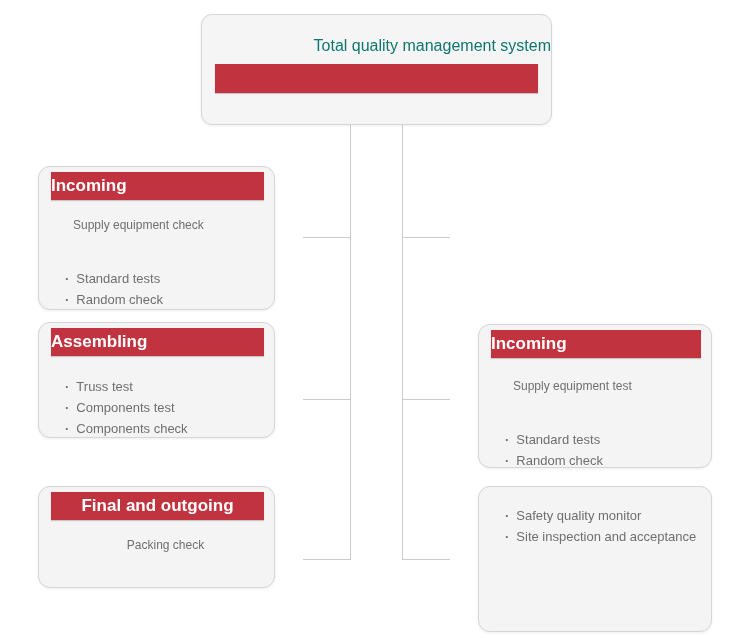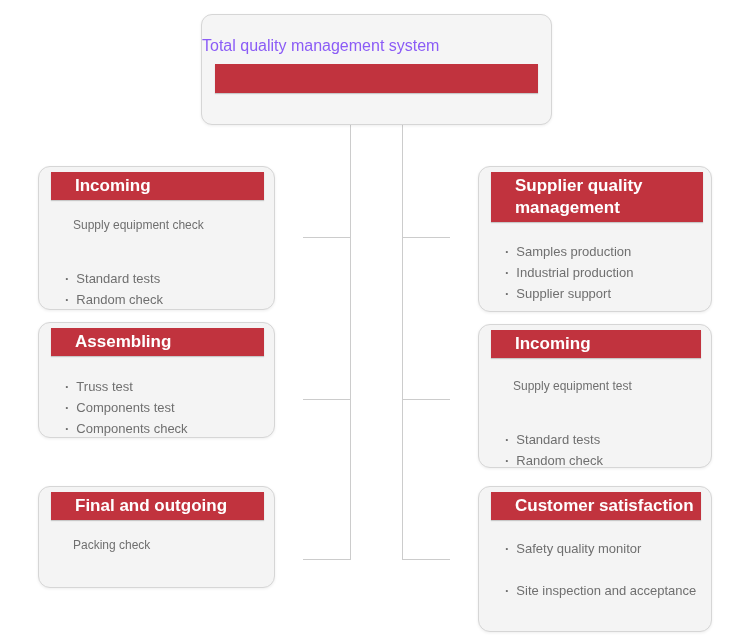--- a/index.html
+++ b/index.html
@@ -17,23 +17,23 @@
     position: absolute; left: 201px; top: 14px;
     width: 351px; height: 111px;
     background: #f5f5f5;
     border: 1px solid #d6d6d6;
     border-radius: 11px;
     box-shadow: 0 1px 3px rgba(0,0,0,0.07);
     box-sizing: border-box;
   }
   .root-title {
     margin-top: 22px;
-    text-align: left;
+    text-align: right;
     font-size: 16px;
-    color: #8b5cf6;
+    color: #0f766e;
   }
   .root-red-bar {
     position: absolute; left: 13px; top: 49px;
     width: 323px; height: 29px;
     background: #c1333e;
     box-shadow: 0 1px 1px rgba(0,0,0,0.18);
   }
 
   
   .vline {
@@ -57,32 +57,31 @@
     background: #f4f4f4;
     border: 1px solid #d6d6d6;
     border-radius: 12px;
     box-shadow: 0 1px 3px rgba(0,0,0,0.07);
     box-sizing: border-box;
   }
   .col-left  { left: 38px;  width: 237px; }
   .col-right { left: 478px; width: 234px; }
   .n-l1 { top: 166px; height: 144px; }
   .n-l2 { top: 322px; height: 116px; }
-  .n-l3 { top: 486px; height: 102px; }
+  .n-l3 { top: 486px; height: 102px; text-align: center; }
   .n-r1 { top: 166px; height: 146px; }
   .n-r2 { top: 324px; height: 144px; }
   .n-r3 { top: 486px; height: 146px; }
 
   .bar {
     margin: 5px 10px 0 12px;
     background: #c1333e;
     color: #ffffff;
     font-size: 17px;
     font-weight: bold;
-    padding-left: 24px;
     box-shadow: 0 1px 1px rgba(0,0,0,0.18);
     box-sizing: border-box;
   }
   .bar.one  { height: 28px; line-height: 28px; }
   .bar.two  { height: 50px; line-height: 22px; padding-top: 3px; width: 212px; }
 
   .intro {
     margin: 15px 16px 0 34px;
     font-size: 12px;
     line-height: 21px;
@@ -98,21 +97,21 @@
   }
   .bullets li::before { content: "·"; font-weight: bold; margin-right: 7px; }
 
   
   .n-l1 .bullets { margin-top: 32px; }
   .n-l2 .bullets { margin-top: 20px; }
   .n-r1 .bullets { margin-top: 19px; }
   .n-r2 .intro   { margin-top: 18px; }
   .n-r2 .bullets { margin-top: 32px; }
   .n-r3 .bullets { margin-top: 18px; }
-  .n-r3 .bullets li.spaced { margin-top: 21px; }
+  .n-r3 .bullets li.spaced { }
 </style>
 </head>
 <body>
 
 <div class="canvas">
 
   <div class="vline left"></div>
   <div class="vline right"></div>
   <div class="stub l row1"></div>
   <div class="stub l row2"></div>
@@ -142,39 +141,30 @@
       <li>Components test</li>
       <li>Components check</li>
     </ul>
   </div>
 
   <div class="node col-left n-l3">
     <div class="bar one">Final and outgoing</div>
     <div class="intro">Packing check</div>
   </div>
 
-  <div class="node col-right n-r1">
-    <div class="bar two">Supplier quality management</div>
-    <ul class="bullets">
-      <li>Samples production</li>
-      <li>Industrial production</li>
-      <li>Supplier support</li>
-    </ul>
-  </div>
 
   <div class="node col-right n-r2">
     <div class="bar one">Incoming</div>
     <div class="intro">Supply equipment test</div>
     <ul class="bullets">
       <li>Standard tests</li>
       <li>Random check</li>
     </ul>
   </div>
 
   <div class="node col-right n-r3">
-    <div class="bar one">Customer satisfaction</div>
     <ul class="bullets">
       <li>Safety quality monitor</li>
       <li class="spaced">Site inspection and acceptance</li>
     </ul>
   </div>
 
 </div>
 
 </body></html>

